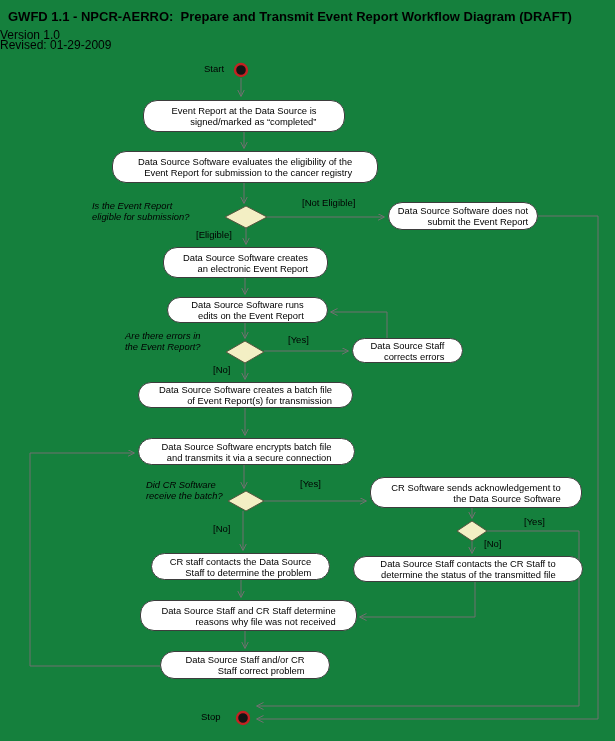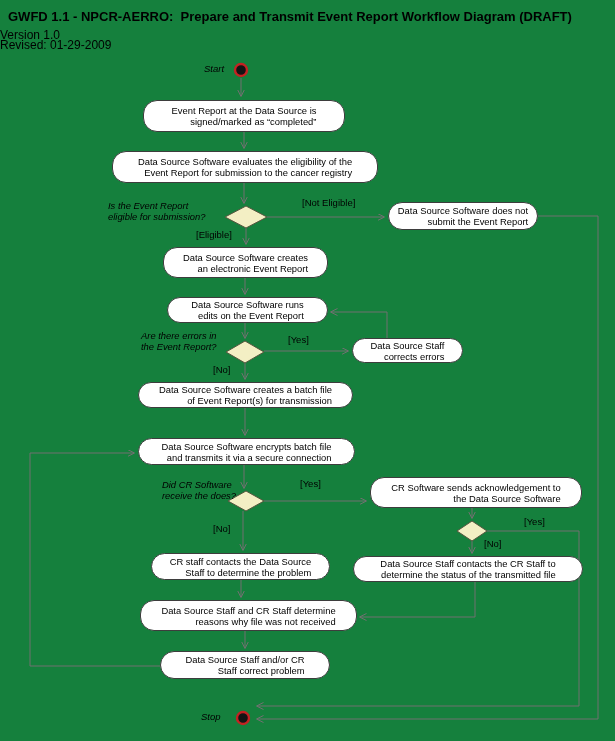--- a/index.html
+++ b/index.html
@@ -6,23 +6,23 @@
   .canvas{position:relative;width:615px;height:741px;background:#15803d;
           font-family:"Liberation Sans",sans-serif;overflow:hidden;}
   svg.wires{position:absolute;left:0;top:0;z-index:1;}
   .title{position:absolute;left:8px;top:9px;font-size:13px;font-weight:bold;color:#000;white-space:pre;}
   .meta{position:absolute;left:0;font-size:12px;color:#000;}
   .node{position:absolute;box-sizing:border-box;background:#fff;border:1px solid #3d3d3d;
         border-radius:14px;display:flex;align-items:center;justify-content:center;
         text-align:right;font-size:9.4px;line-height:11px;color:#000;
         white-space:pre-line;z-index:2;padding:1px 4px;}
   .qlabel{position:absolute;font-size:9.4px;line-height:11px;font-style:italic;color:#000;
-          white-space:pre-line;z-index:3;margin-left:16px;}
+          white-space:pre-line;z-index:3;}
   .guard{position:absolute;font-size:9.5px;color:#000;z-index:3;white-space:nowrap;}
-  .term-label{position:absolute;font-size:9.5px;font-style:italic;color:#000;z-index:3;}
+  .term-label{position:absolute;font-size:9.5px;color:#000;z-index:3;}
 </style>
 </head>
 <body>
 
 <div class="canvas">
 
   <svg class="wires" width="615" height="741" viewBox="0 0 615 741">
     <defs>
       <marker id="arr" markerWidth="9" markerHeight="9" refX="6.5" refY="3.5" orient="auto" markerUnits="userSpaceOnUse">
         <path d="M0,0 L7,3.5 L0,7" fill="none" stroke="#707070" stroke-width="1"></path>
@@ -95,21 +95,21 @@
   <div class="node" style="left:140px;top:600px;width:217px;height:31px">Data Source Staff and CR Staff determine
 reasons why file was not received</div>
   <div class="node" style="left:160px;top:651px;width:170px;height:28px">Data Source Staff and/or CR
 Staff correct problem</div>
 
   <div class="qlabel" style="left:92px;top:200px">Is the Event Report
 eligible for submission?</div>
   <div class="qlabel" style="left:125px;top:330px">Are there errors in
 the Event Report?</div>
   <div class="qlabel" style="left:146px;top:479px">Did CR Software
-receive the does?</div>
+receive the batch?</div>
 
   <div class="guard" style="left:302px;top:197px">[Not Eligible]</div>
   <div class="guard" style="left:196px;top:229px">[Eligible]</div>
   <div class="guard" style="left:288px;top:334px">[Yes]</div>
   <div class="guard" style="left:213px;top:364px">[No]</div>
   <div class="guard" style="left:300px;top:478px">[Yes]</div>
   <div class="guard" style="left:213px;top:523px">[No]</div>
   <div class="guard" style="left:524px;top:516px">[Yes]</div>
   <div class="guard" style="left:484px;top:538px">[No]</div>
 

